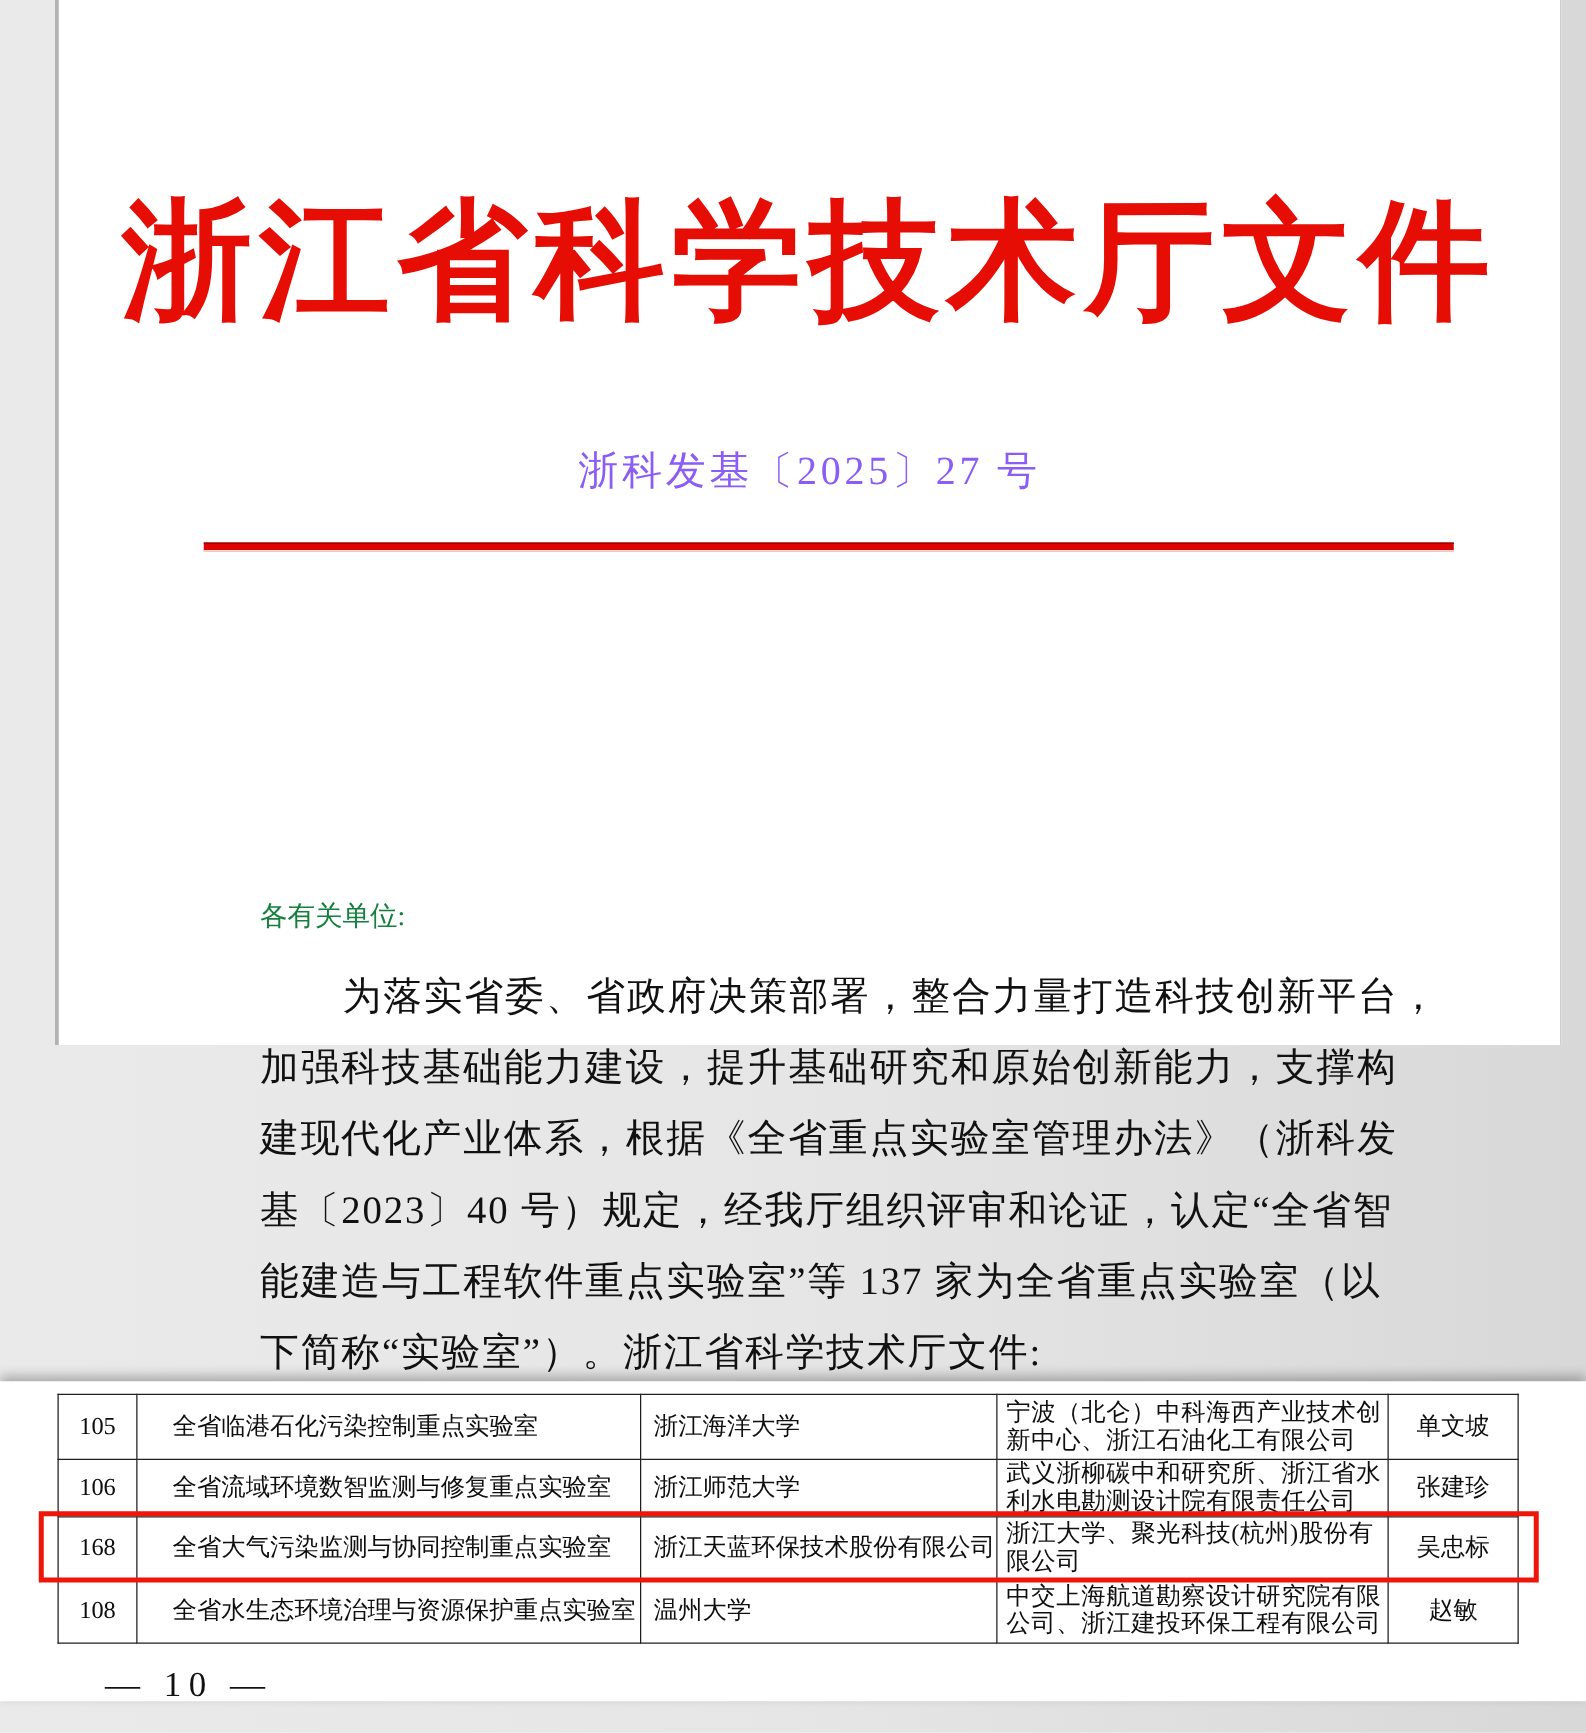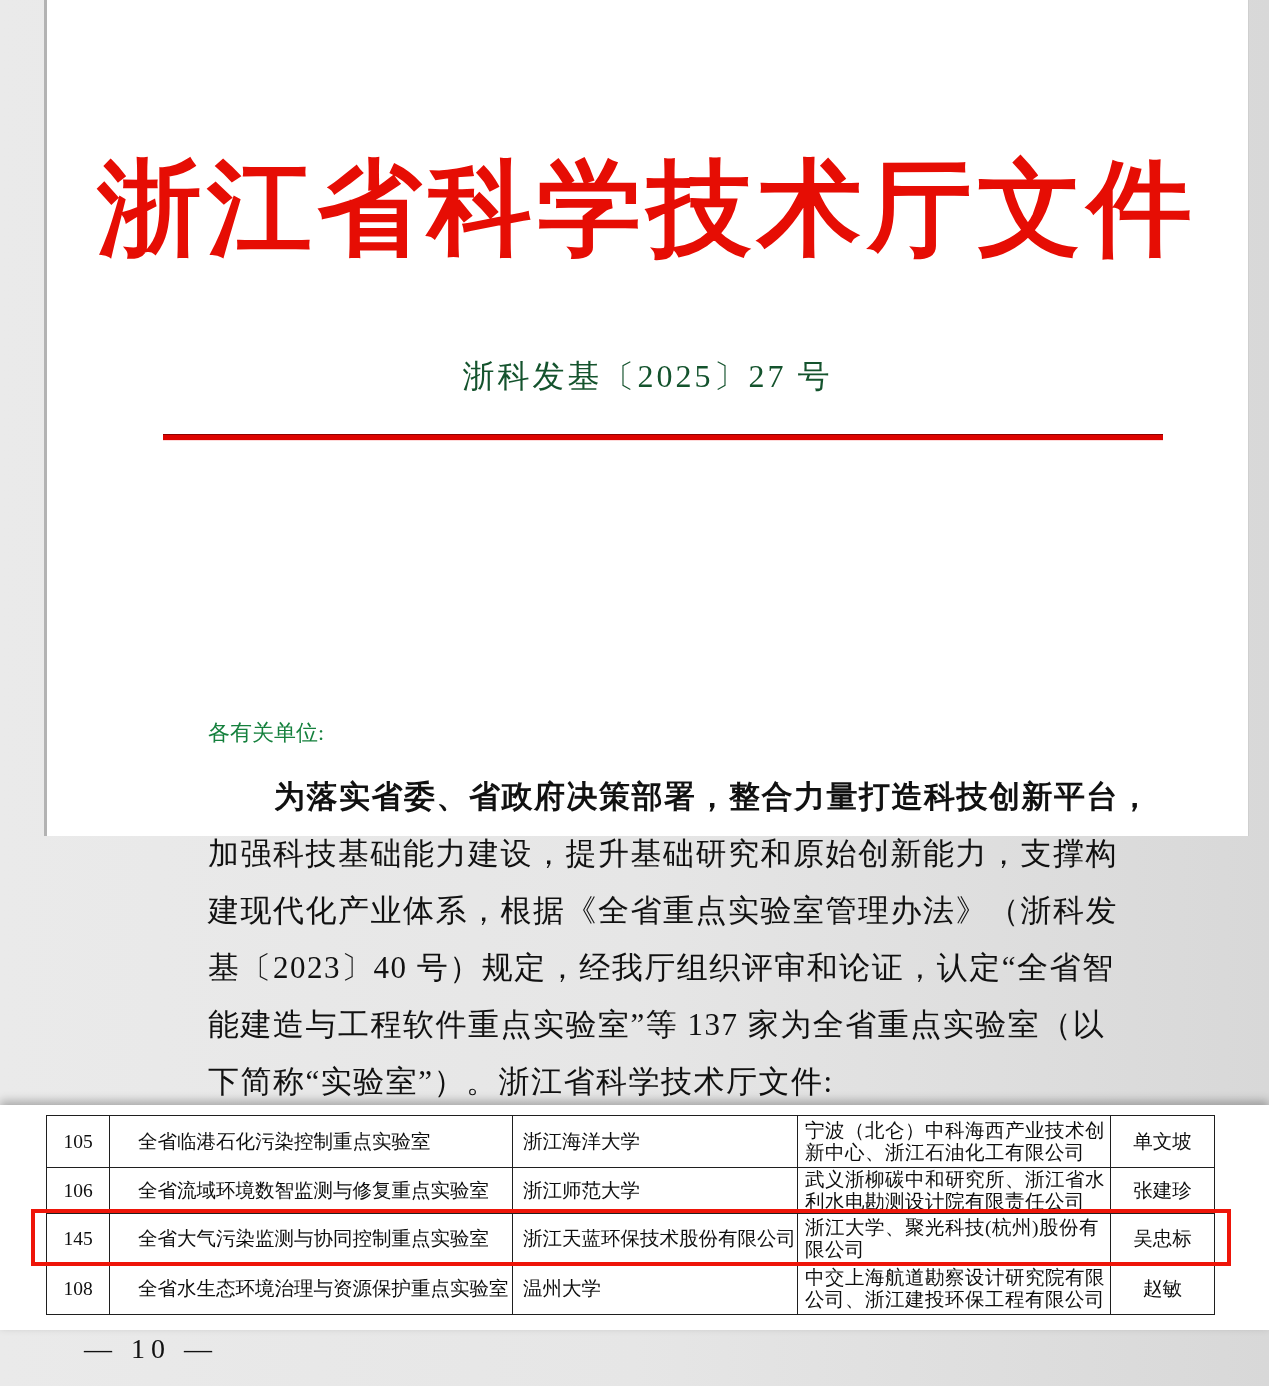--- a/index.html
+++ b/index.html
@@ -25,21 +25,21 @@
     position: absolute; top: 140px; left: 0; width: 100%;
     text-align: center;
     font-size: 104px; font-weight: 700;
     letter-spacing: 6px;
     color: #e60d04;
     white-space: nowrap;
   }
   .doc-number {
     position: absolute; top: 355px; left: 0; width: 100%;
     text-align: center;
-    font-size: 32px; color: #14532d;
+    font-size: 32px; color: #8b5cf6;
     letter-spacing: 3px;
     white-space: nowrap;
   }
   .red-rule {
     position: absolute; top: 434px; left: 116px; width: 1000px; height: 7px;
     background: #dd0300;
     border-top: 1px solid #8e0000;
     border-bottom: 1px solid #ffd9d9;
   }
   .notice-title {
@@ -49,26 +49,26 @@
   .notice-title .line { font-size: 42px; line-height: 73px; white-space: nowrap; }
   .salutation {
     position: absolute; top: 718px; left: 161px;
     font-size: 22px; color: #15803d; white-space: nowrap;
   }
   .body-para { position: absolute; top: 768px; left: 161px; width: 920px; }
   .body-para .bline {
     font-size: 31px; line-height: 57px; color: #111;
     letter-spacing: 1.5px; white-space: nowrap;
   }
-  .body-para .bline.first { padding-left: 66px; font-weight: bold; }
+  .body-para .bline.first { padding-left: 66px; }
 
   
   .page-bottom {
     position: absolute;
-    left: 0; top: 1105px; width: 1269px; height: 225px;
+    left: 0; top: 1105px; width: 1269px; height: 256px;
     background: #ffffff;
     box-shadow: 0 -4px 9px rgba(0,0,0,0.28);
   }
   table.result-table {
     position: absolute; left: 46px; top: 10px;
     width: 1168px;
     border-collapse: collapse;
     table-layout: fixed;
     font-family: "Liberation Serif", "DejaVu Serif", serif;
   }
@@ -142,21 +142,21 @@
           <td class="c-dir">单文坡</td>
         </tr>
         <tr class="row-106">
           <td class="c-no">106</td>
           <td class="c-lab">全省流域环境数智监测与修复重点实验室</td>
           <td class="c-inst">浙江师范大学</td>
           <td class="c-part">武义浙柳碳中和研究所、浙江省水利水电勘测设计院有限责任公司</td>
           <td class="c-dir">张建珍</td>
         </tr>
         <tr class="row-107">
-          <td class="c-no">145</td>
+          <td class="c-no">168</td>
           <td class="c-lab">全省大气污染监测与协同控制重点实验室</td>
           <td class="c-inst">浙江天蓝环保技术股份有限公司</td>
           <td class="c-part">浙江大学、聚光科技(杭州)股份有限公司</td>
           <td class="c-dir">吴忠标</td>
         </tr>
         <tr class="row-108">
           <td class="c-no">108</td>
           <td class="c-lab">全省水生态环境治理与资源保护重点实验室</td>
           <td class="c-inst">温州大学</td>
           <td class="c-part">中交上海航道勘察设计研究院有限公司、浙江建投环保工程有限公司</td>

